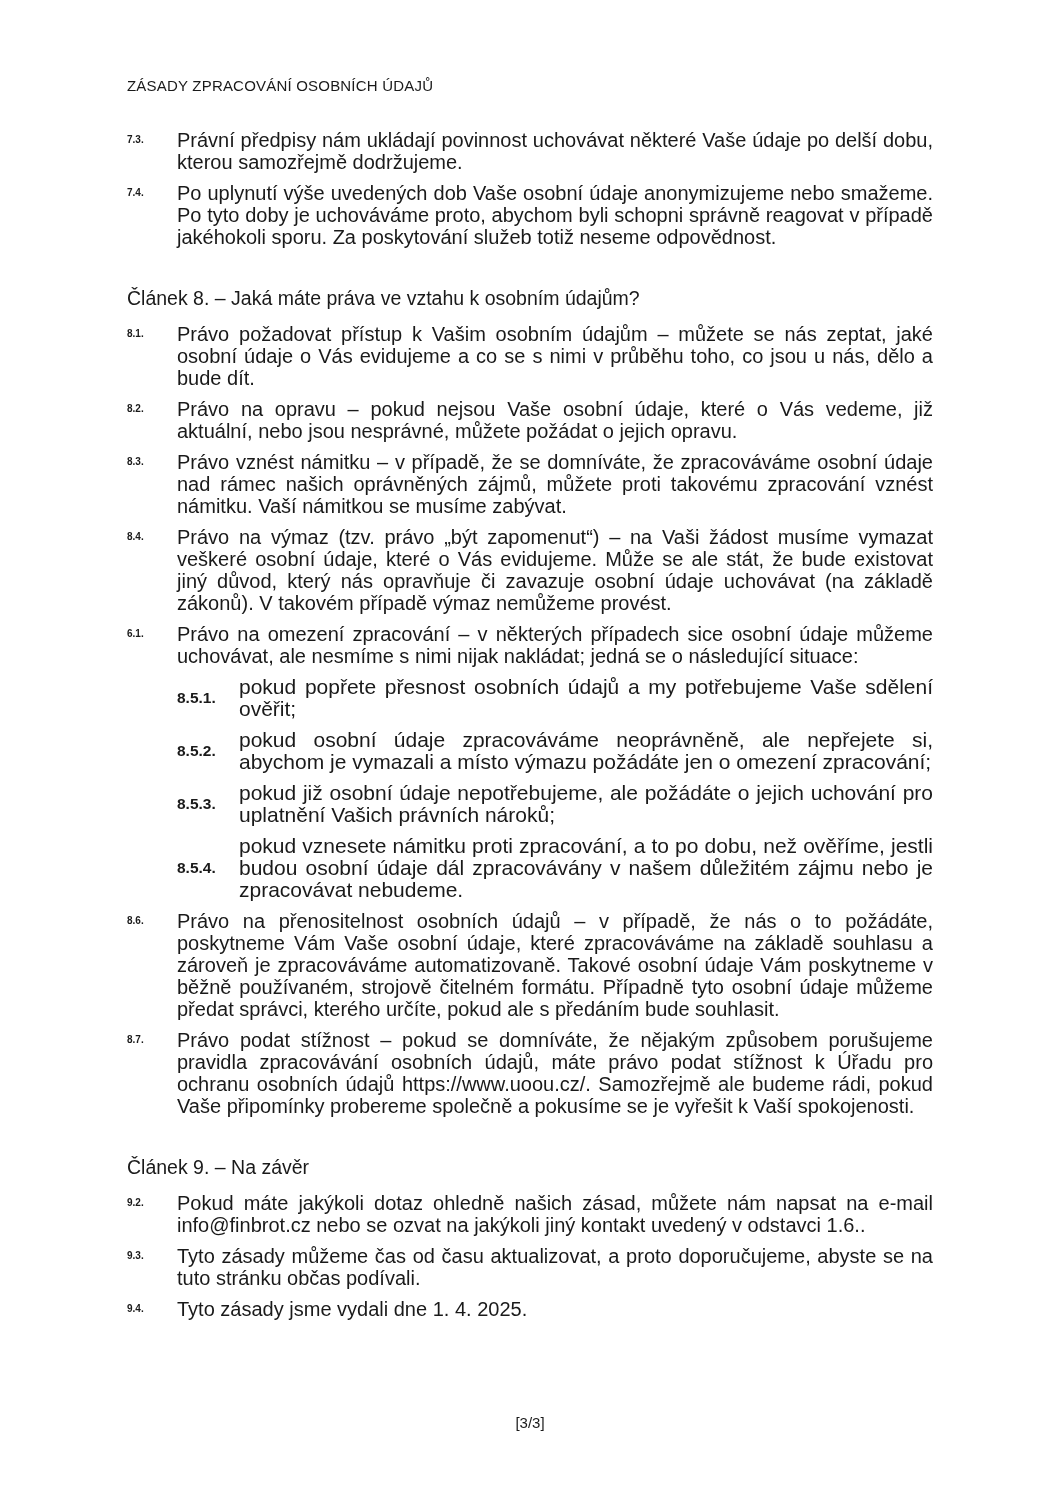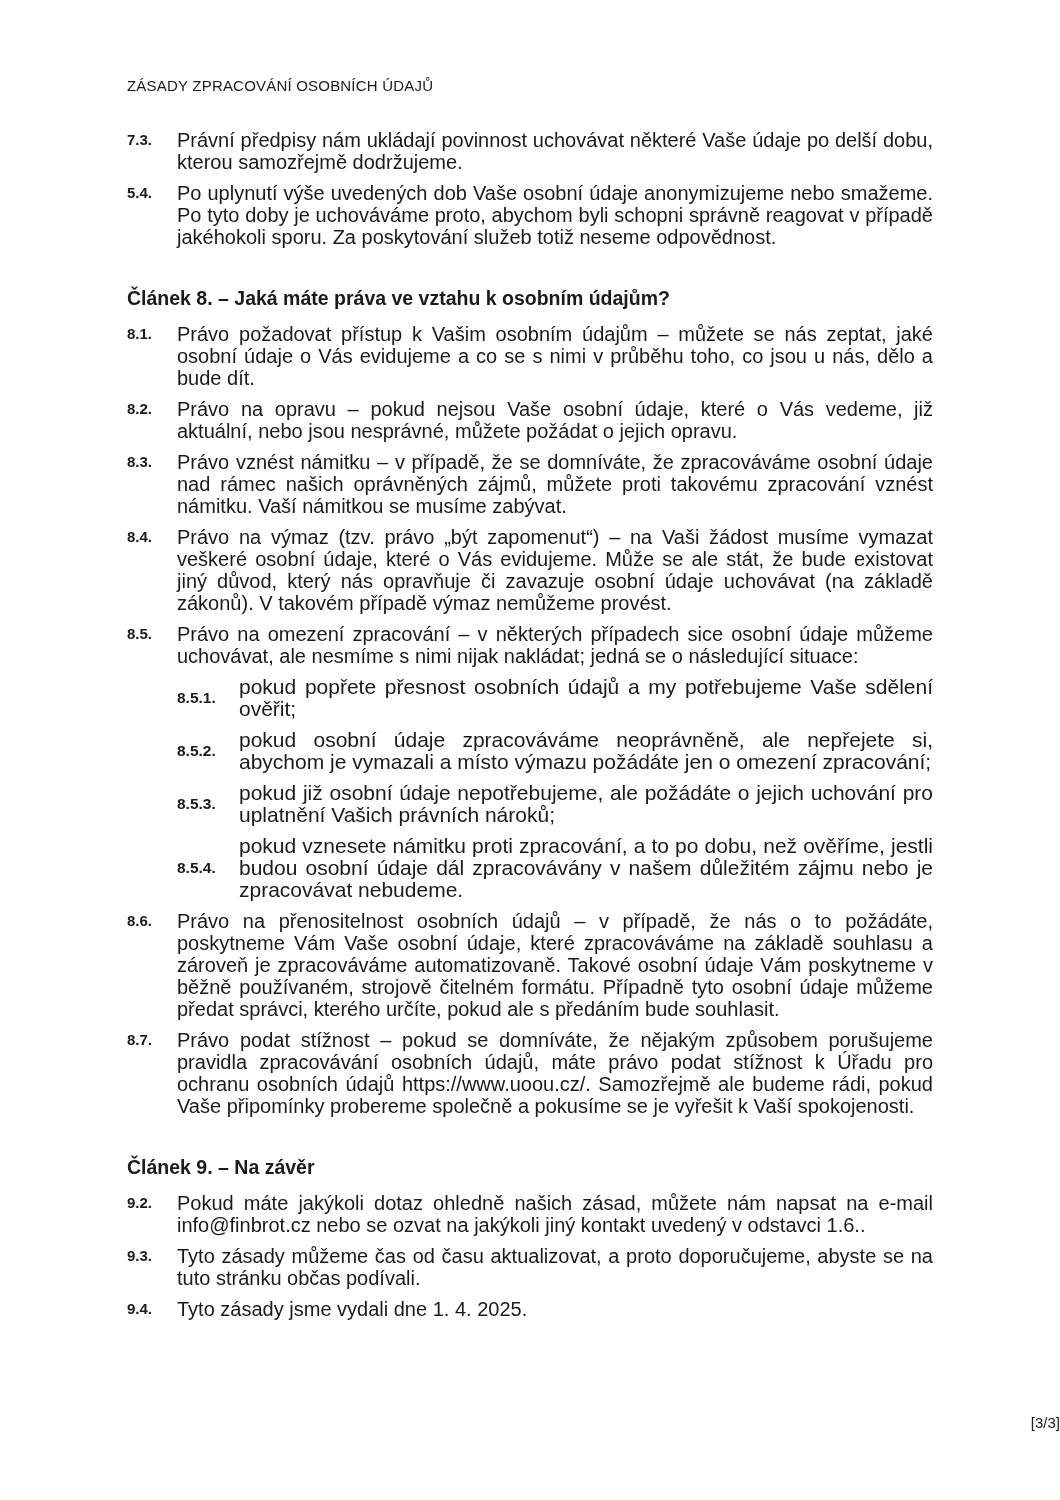--- a/index.html
+++ b/index.html
@@ -26,31 +26,31 @@
   .doc-header {
     font-size: 15px;
     line-height: 22px;
     letter-spacing: 0.2px;
     margin-bottom: 32px;
     color: #1a1a1a;
   }
   .article-heading {
     font-size: 19.5px;
     line-height: 24px;
-    font-weight: bold;
+    font-weight: normal;
     margin: 38px 0 13px 0;
   }
   .item {
     display: flex;
     margin-bottom: 9px;
   }
   .item .num {
     flex: 0 0 50px;
     font-weight: bold;
-    font-size: 15px;
+    font-size: 10px;
     line-height: 22px;
   }
   .item .txt {
     flex: 1;
     font-size: 20px;
     line-height: 22px;
     text-align: justify;
   }
   .subitem {
     display: flex;
@@ -68,41 +68,41 @@
     flex: 1;
     font-size: 21px;
     line-height: 22px;
     text-align: justify;
   }
   .page-footer {
     position: absolute;
     top: 1412px;
     left: 0;
     width: 100%;
-    text-align: right;
+    text-align: center;
     font-size: 15px;
     line-height: 22px;
   }
 </style>
 </head>
 <body>
 
 <div class="page">
   <div class="content">
 
     <div class="doc-header">
       <span>ZÁSADY ZPRACOVÁNÍ OSOBNÍCH ÚDAJŮ</span>
     </div>
 
     <div class="item">
       <span class="num">7.3.</span>
       <div class="txt">Právní předpisy nám ukládají povinnost uchovávat některé Vaše údaje po delší dobu, kterou samozřejmě dodržujeme.</div>
     </div>
     <div class="item">
-      <span class="num">5.4.</span>
+      <span class="num">7.4.</span>
       <div class="txt">Po uplynutí výše uvedených dob Vaše osobní údaje anonymizujeme nebo smažeme. Po tyto doby je uchováváme proto, abychom byli schopni správně reagovat v případě jakéhokoli sporu. Za poskytování služeb totiž neseme odpovědnost.</div>
     </div>
 
     <h2 class="article-heading">Článek 8. – Jaká máte práva ve vztahu k osobním údajům?</h2>
 
     <div class="item">
       <span class="num">8.1.</span>
       <div class="txt">Právo požadovat přístup k Vašim osobním údajům – můžete se nás zeptat, jaké osobní údaje o Vás evidujeme a co se s nimi v průběhu toho, co jsou u nás, dělo a bude dít.</div>
     </div>
     <div class="item">
@@ -111,21 +111,21 @@
     </div>
     <div class="item">
       <span class="num">8.3.</span>
       <div class="txt">Právo vznést námitku – v případě, že se domníváte, že zpracováváme osobní údaje nad rámec našich oprávněných zájmů, můžete proti takovému zpracování vznést námitku. Vaší námitkou se musíme zabývat.</div>
     </div>
     <div class="item">
       <span class="num">8.4.</span>
       <div class="txt">Právo na výmaz (tzv. právo „být zapomenut“) – na Vaši žádost musíme vymazat veškeré osobní údaje, které o Vás evidujeme. Může se ale stát, že bude existovat jiný důvod, který nás opravňuje či zavazuje osobní údaje uchovávat (na základě zákonů). V takovém případě výmaz nemůžeme provést.</div>
     </div>
     <div class="item">
-      <span class="num">8.5.</span>
+      <span class="num">6.1.</span>
       <div class="txt">Právo na omezení zpracování – v některých případech sice osobní údaje můžeme uchovávat, ale nesmíme s nimi nijak nakládat; jedná se o následující situace:</div>
     </div>
 
     <div class="subitem">
       <span class="num">8.5.1.</span>
       <div class="txt">pokud popřete přesnost osobních údajů a my potřebujeme Vaše sdělení ověřit;</div>
     </div>
     <div class="subitem">
       <span class="num">8.5.2.</span>
       <div class="txt">pokud osobní údaje zpracováváme neoprávněně, ale nepřejete si, abychom je vymazali a místo výmazu požádáte jen o omezení zpracování;</div>

